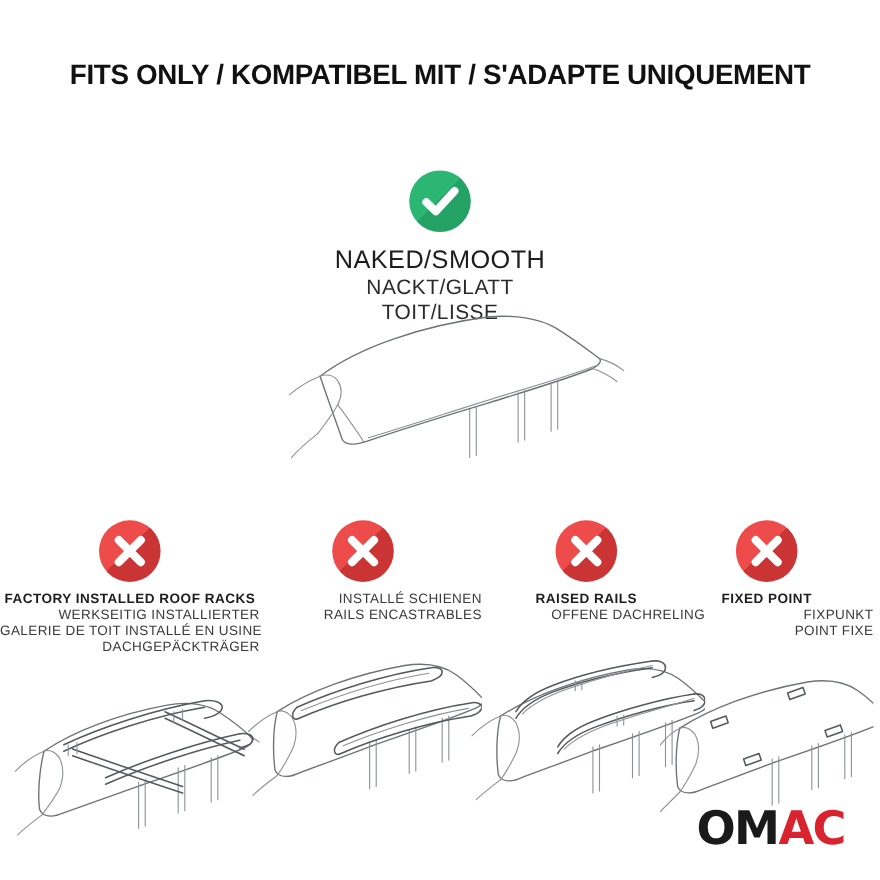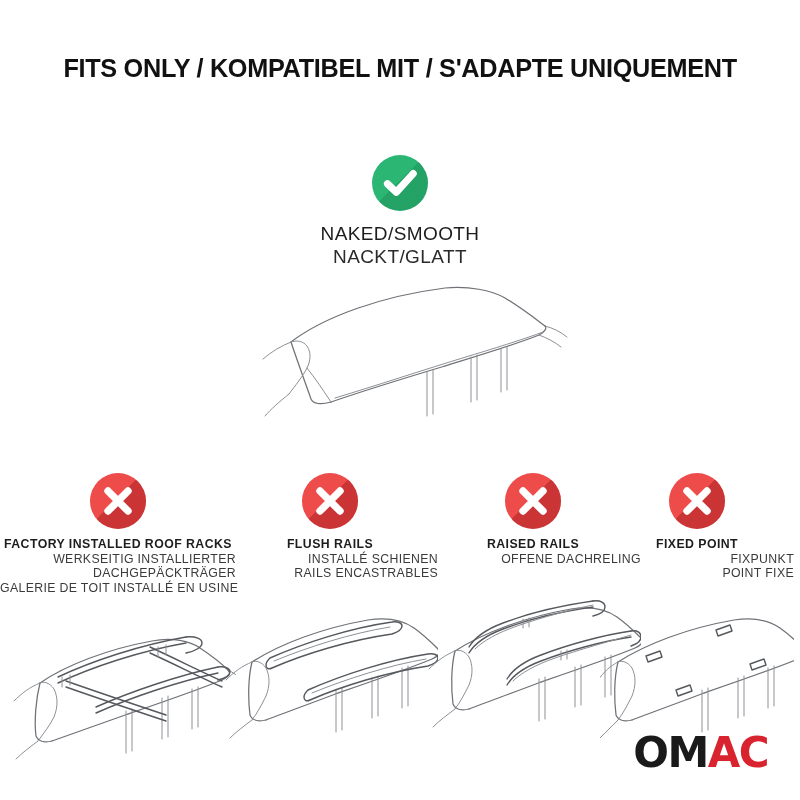--- a/index.html
+++ b/index.html
@@ -68,21 +68,21 @@
   .badge.cross .shadow {
     background: linear-gradient(135deg, rgba(0,0,0,0) 47%, rgba(120,0,0,0.30) 47%);
   }
   .badge svg { position: absolute; left: 0; top: 0; }
 
   .label-stack {
     margin-top: 11px;
     line-height: 1.22;
   }
   .label-primary {
-    font-size: 19px;
+    font-size: 23px;
     font-weight: 400;
     letter-spacing: 0.4px;
     color: #1d1d1d;
   }
   .label-secondary {
     font-size: 19px;
     font-weight: 400;
     letter-spacing: 0.4px;
     color: #2a2a2a;
   }
@@ -178,20 +178,21 @@
 <div class="approved-block">
   <div class="badge check">
     <div class="shadow"></div>
     <svg width="56" height="56" viewBox="0 0 56 56" aria-hidden="true">
       <path d="M15.5 28.8 L24.2 37.2 L41.2 18.6" fill="none" stroke="#ffffff" stroke-width="7.2" stroke-linecap="round" stroke-linejoin="round"></path>
     </svg>
   </div>
   <div class="label-stack">
     <div class="label-primary">NAKED/SMOOTH</div>
     <div class="label-secondary">NACKT/GLATT</div>
+    <div class="label-secondary">TOIT/LISSE</div>
   </div>
 </div>
 
 <div class="roof-top">
   <svg width="320" height="140" viewBox="0 0 320 140" aria-hidden="true">
 
     <path class="ln" d="M36 64 C70 38 128 18 190 10 C214 8 236 12 250 20 C268 31 282 42 290 48"></path>
     <path class="ln" d="M290 48 C292 50 290 54 284 57 C262 66 222 78 190 88"></path>
     <path class="ln" d="M190 88 C150 100 108 113 76 124"></path>
     <path class="ln" d="M76 124 C66 127 58 126 56 121 C50 104 42 82 36 64"></path>
@@ -220,22 +221,22 @@
   <div class="reject-col" style="left:0px; width:236px;">
     <div class="badge cross">
       <div class="shadow"></div>
       <svg width="56" height="56" viewBox="0 0 56 56" aria-hidden="true">
         <path d="M18 18 L38 38 M38 18 L18 38" fill="none" stroke="#ffffff" stroke-width="7.4" stroke-linecap="round"></path>
       </svg>
     </div>
     <div class="r-label-stack">
       <div class="r-label-primary">FACTORY INSTALLED ROOF RACKS</div>
       <div class="r-label-secondary">WERKSEITIG INSTALLIERTER</div>
+      <div class="r-label-secondary">GALERIE DE TOIT INSTALLÉ EN USINE</div>
       <div class="r-label-secondary">DACHGEPÄCKTRÄGER</div>
-      <div class="r-label-secondary">GALERIE DE TOIT INSTALLÉ EN USINE</div>
     </div>
     <div class="roof-art">
       <svg width="236" height="170" viewBox="0 0 236 170" aria-hidden="true">
 
         <path class="ln" d="M40 82 C66 64 108 48 152 40 C172 36 190 40 200 47 C212 55 222 63 228 69"></path>
         <path class="ln" d="M228 69 C231 72 229 76 222 79 C198 89 160 102 128 113"></path>
         <path class="ln" d="M128 113 C100 123 72 133 52 140"></path>
         <path class="ln" d="M52 140 C44 142 38 140 36 135 C34 120 36 98 40 82"></path>
         <path class="ln-thin" d="M40 82 C44 80 50 82 54 88 C58 96 58 106 54 116 C50 124 44 132 38 140"></path>
         <path class="ln-thin" d="M40 82 C30 86 22 92 14 100"></path>
@@ -268,21 +269,20 @@
   </div>
 
   <div class="reject-col" style="left:222px; width:216px;">
     <div class="badge cross">
       <div class="shadow"></div>
       <svg width="56" height="56" viewBox="0 0 56 56" aria-hidden="true">
         <path d="M18 18 L38 38 M38 18 L18 38" fill="none" stroke="#ffffff" stroke-width="7.4" stroke-linecap="round"></path>
       </svg>
     </div>
     <div class="r-label-stack">
-      <div class="r-label-primary">FLUSH RAILS</div>
       <div class="r-label-secondary">INSTALLÉ SCHIENEN</div>
       <div class="r-label-secondary">RAILS ENCASTRABLES</div>
     </div>
     <div class="roof-art" style="margin-top:19px;">
       <svg width="216" height="160" viewBox="0 0 216 160" aria-hidden="true">
         <path class="ln" d="M30 62 C58 44 100 28 146 20 C166 17 182 21 192 28 C202 35 210 43 216 49"></path>
         <path class="ln" d="M216 49 C219 52 217 56 210 59 C186 69 148 82 116 93"></path>
         <path class="ln" d="M116 93 C90 103 62 113 44 120"></path>
         <path class="ln" d="M44 120 C36 122 30 120 28 115 C26 100 26 78 30 62"></path>
         <path class="ln-thin" d="M30 62 C34 60 40 62 44 68 C48 76 48 86 44 96 C40 104 36 112 30 120"></path>

